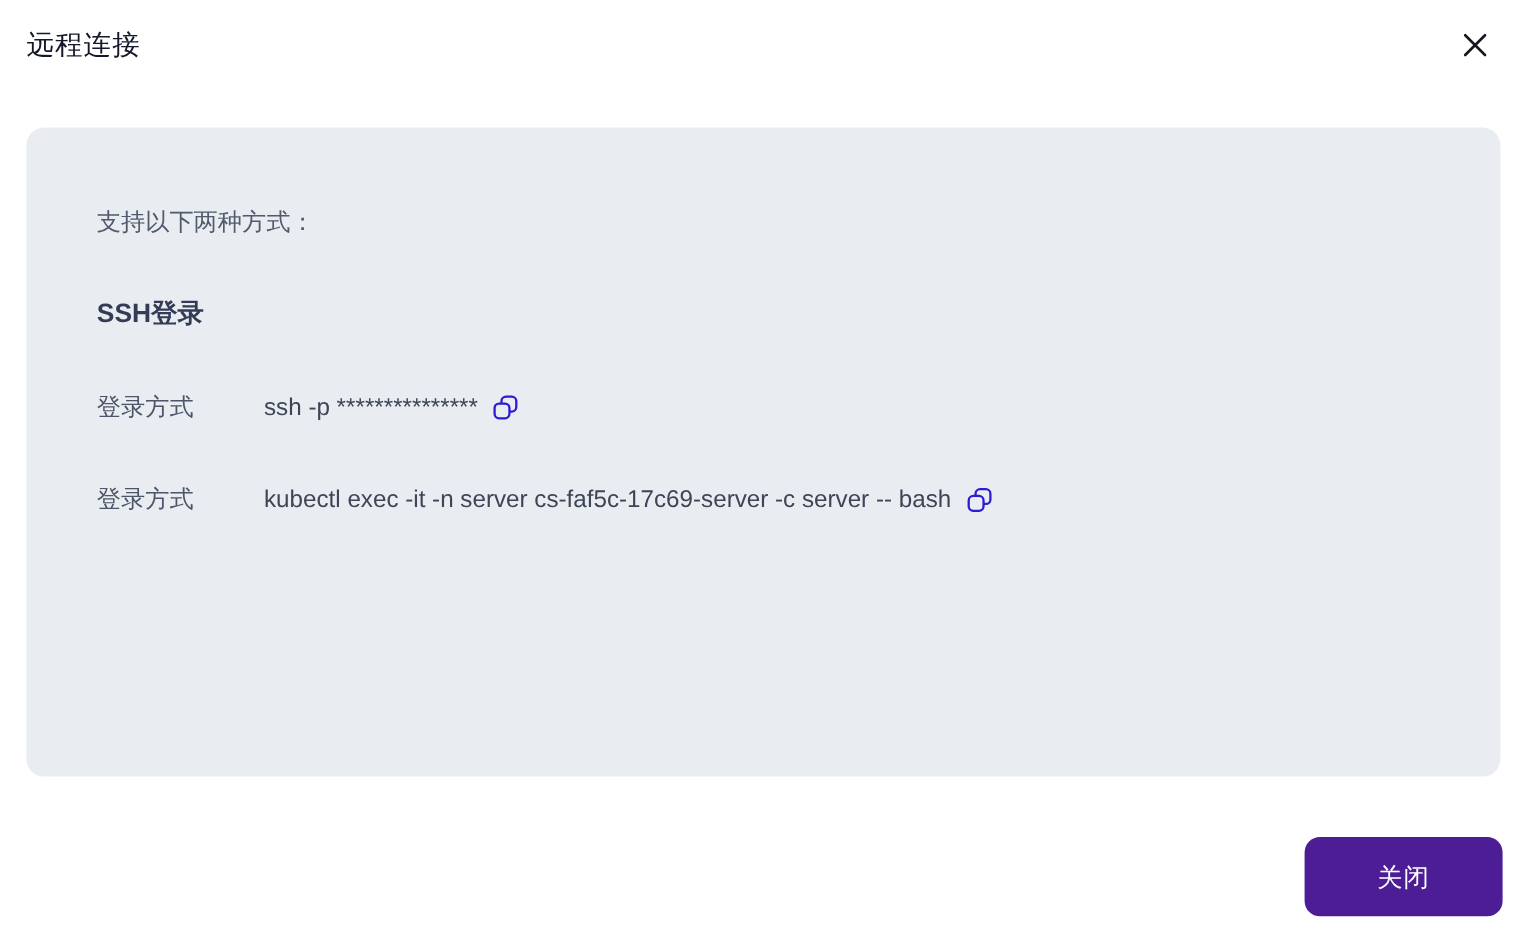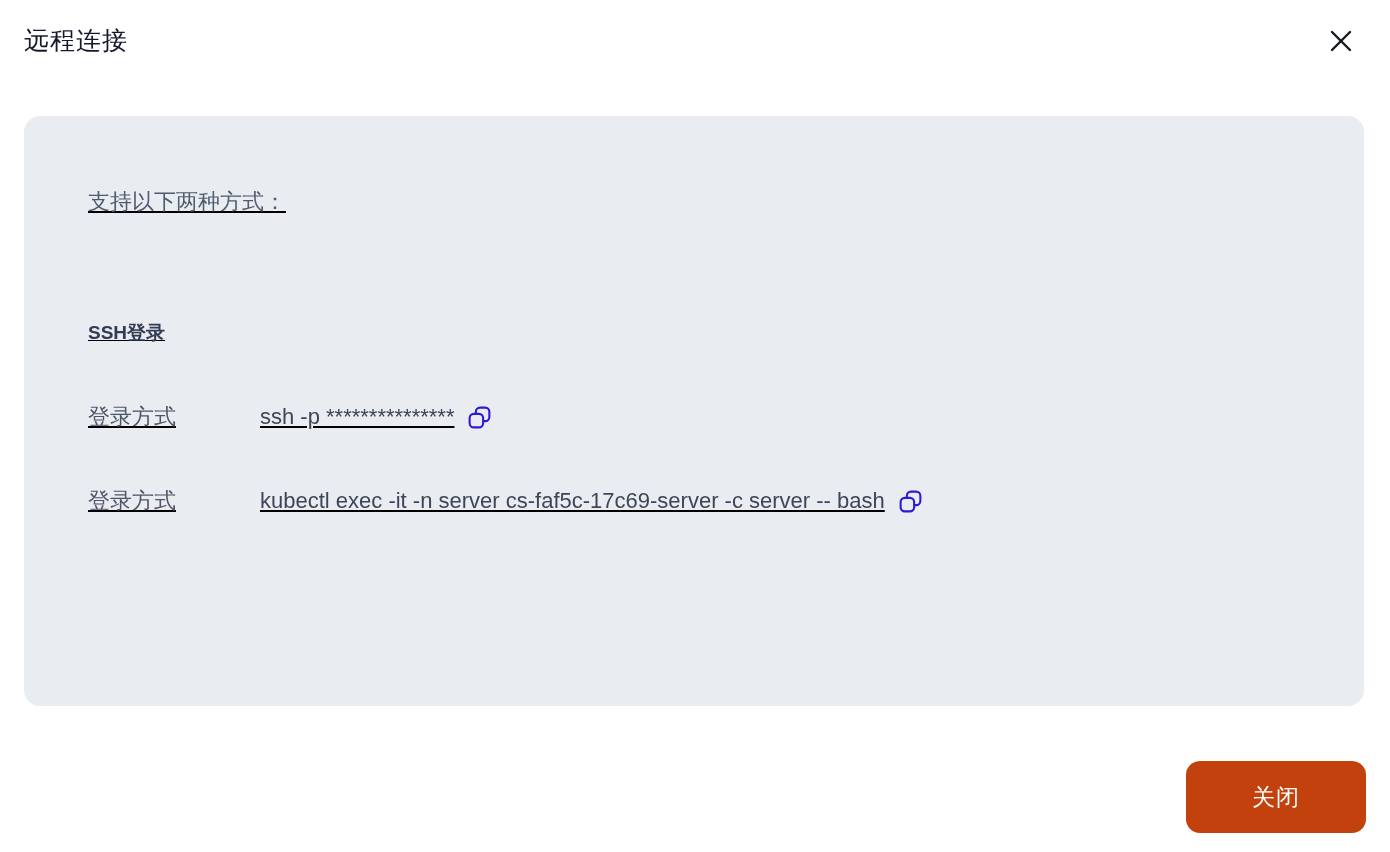--- a/index.html
+++ b/index.html
@@ -32,68 +32,65 @@
   .info-panel {
     position: absolute;
     left: 24px; top: 116px;
     width: 1340px; height: 590px;
     background: #e9edf1;
     border-radius: 16px;
     padding: 71px 64px 70px 64px;
     display: flex;
     flex-direction: column;
     gap: 54px;
-    text-decoration: underline;
   }
   .intro-text {
     font-size: 22px;
     color: #515b6e;
     line-height: 30px;
     height: 30px;
   }
   .section-heading {
-    font-size: 19px;
+    font-size: 24px;
     font-weight: bold;
     color: #333b55;
     line-height: 30px;
     height: 30px;
-    margin-top: 47px;
   }
   .field-row {
     display: flex;
     align-items: center;
     line-height: 30px;
     height: 30px;
   }
   .field-label {
     width: 152px;
     flex-shrink: 0;
     font-size: 22px;
     color: #4d5568;
   }
   .field-value {
     font-size: 22px;
     color: #3d4557;
-    margin-left: 20px;
   }
   .copy-btn {
     background: none; border: none;
     margin-left: 12px;
     width: 27px; height: 27px;
     display: flex; align-items: center; justify-content: center;
     cursor: pointer;
     flex-shrink: 0;
   }
   .dialog-footer {
     position: absolute;
     right: 24px; bottom: 19px;
   }
   .primary-btn {
     width: 180px; height: 72px;
-    background: #c2410c;
+    background: #4c1d95;
     border: none;
     border-radius: 14px;
     color: #ffffff;
     font-size: 23px;
     font-family: "Liberation Sans", sans-serif;
     cursor: pointer;
     letter-spacing: 1px;
   }
 </style>
 </head>

